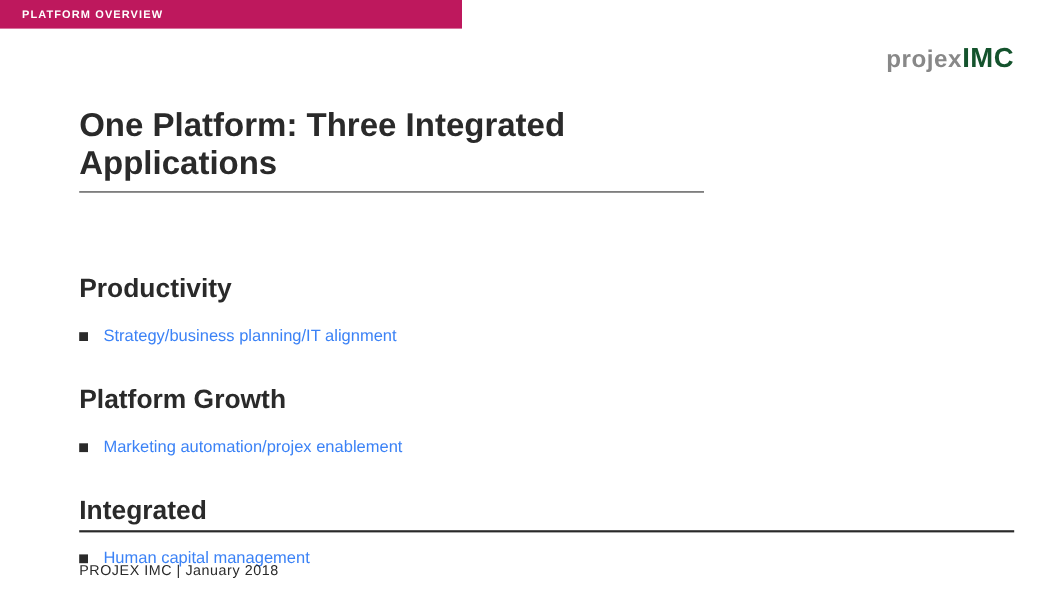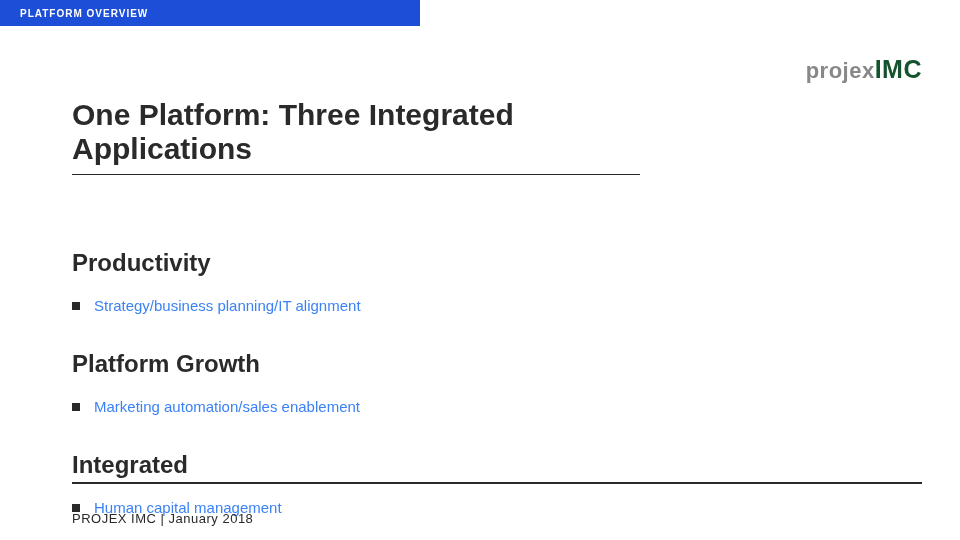--- a/index.html
+++ b/index.html
@@ -7,34 +7,34 @@
       width: 960px;
       height: 540px;
       background: #ffffff;
       font-family: Arial, Helvetica, sans-serif;
       position: relative;
       overflow: hidden;
     }
     .header-bar {
       width: 420px;
       height: 26px;
-      background: #1d4ed8;
+      background: #be185d;
       display: flex;
       align-items: center;
       padding-left: 20px;
     }
     .header-bar-text {
       color: #ffffff;
       font-size: 10px;
       letter-spacing: 1px;
       font-weight: bold;
     }
     .logo {
       position: absolute;
-      top: 55px;
+      top: 39px;
       right: 38px;
       display: flex;
       align-items: baseline;
       font-weight: bold;
       text-align: right;
     }
     .logo-projex {
       color: #888888;
       font-size: 22px;
       letter-spacing: 0.5px;
@@ -118,21 +118,21 @@
 
   <h2 class="section-heading first">Productivity</h2>
   <div class="bullet-row">
     <span class="bullet-square"></span>
     <span class="bullet-text">Strategy/business planning/IT alignment</span>
   </div>
 
   <h2 class="section-heading">Platform Growth</h2>
   <div class="bullet-row">
     <span class="bullet-square"></span>
-    <span class="bullet-text">Marketing automation/sales enablement</span>
+    <span class="bullet-text">Marketing automation/projex enablement</span>
   </div>
 
   <h2 class="section-heading">Integrated</h2>
   <div class="bullet-row">
     <span class="bullet-square"></span>
     <span class="bullet-text">Human capital management</span>
   </div>
 </div>
 
 <div class="footer-line"></div>

